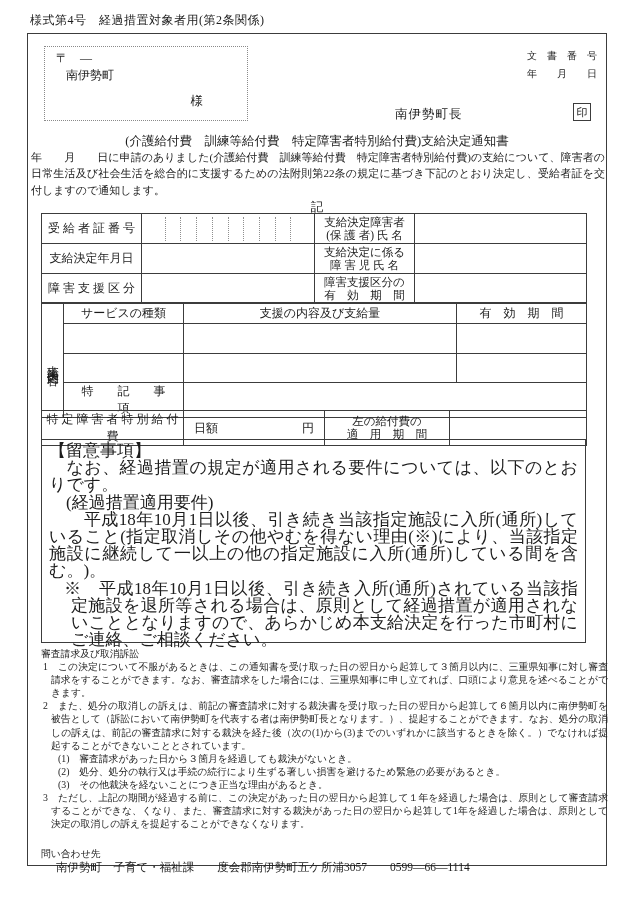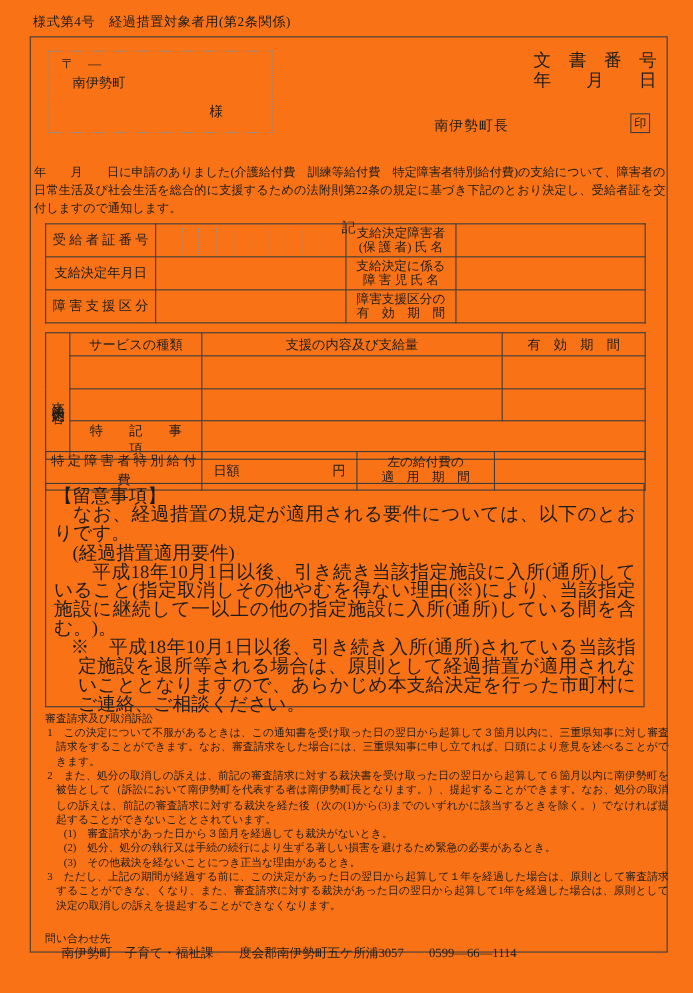--- a/index.html
+++ b/index.html
@@ -1,42 +1,42 @@
 <!DOCTYPE html>
 <html><head>
 <meta charset="utf-8">
 <style>
   html,body{margin:0;padding:0;background:#e8e8e8;}
   .sheet{
-    position:relative;width:630px;height:903px;background:#f97316;
+    position:relative;width:630px;height:903px;background:#ffffff;
     font-family:"Liberation Serif","DejaVu Serif",serif;color:#1c1c1c;
     overflow:hidden;
   }
   *{box-sizing:border-box;}
   .form-label{position:absolute;left:30px;top:12px;font-size:12px;letter-spacing:.5px;}
   .outer{position:absolute;left:27px;top:33px;width:580px;height:833px;border:1.5px solid #3c3c3c;}
 
   
   .addr-box{position:absolute;left:16px;top:12px;width:204px;height:75px;border:1.5px dotted #8a8a8a;}
   .addr-postal{position:absolute;left:11px;top:3px;font-size:12px;}
   .addr-town{position:absolute;left:21px;top:20px;font-size:12px;}
   .addr-sama{position:absolute;right:44px;bottom:10px;font-size:12.5px;}
-  .docmeta{position:absolute;right:9px;top:13px;text-align:right;font-size:16px;line-height:17.5px;}
+  .docmeta{position:absolute;right:9px;top:13px;text-align:right;font-size:10px;line-height:17.5px;}
   .mayor{position:absolute;left:367px;top:72px;font-size:12.5px;letter-spacing:1px;}
   .seal{position:absolute;left:545px;top:69px;width:18px;height:18px;border:1px solid #3c3c3c;
         font-size:11px;line-height:16px;text-align:center;}
 
   .doc-title{position:absolute;left:0;top:99px;width:100%;text-align:center;font-size:12.5px;}
   .intro{position:absolute;left:3px;top:115px;width:574px;font-size:11px;line-height:16.4px;text-align:justify;}
   .ki{position:absolute;left:0;top:165px;width:100%;text-align:center;font-size:12.5px;}
 
   
   table{border-collapse:collapse;position:absolute;left:13px;table-layout:fixed;}
   td{border:1px solid #3c3c3c;font-size:12px;padding:0 4px;overflow:hidden;}
-  .t1{top:169px;width:545px;padding-left:28px;}
+  .t1{top:179px;width:545px;padding-left:28px;}
   .t1 td{height:30px;}
   .lab{text-align:center;letter-spacing:0;}
   .two-line{font-size:11.5px;line-height:13px;text-align:center;padding:0 2px;}
   .digits{display:flex;height:24px;margin:0 4px;}
   .digits span{flex:1;border-right:1px dotted #8f8f8f;}
   .digits span:last-child{border-right:none;}
 
   .t2a{top:268px;width:545px;}
   .t2a .hrow td{height:21px;text-align:center;}
   .t2a .erow1 td{height:30px;}
@@ -76,20 +76,21 @@
     </div>
 
     <div class="docmeta">
       <div>文　書　番　号</div>
       <div>年　　月　　日</div>
     </div>
 
     <div class="mayor">南伊勢町長</div>
     <div class="seal">印</div>
 
+    <div class="doc-title">(介護給付費　訓練等給付費　特定障害者特別給付費)支給決定通知書</div>
     <div class="intro">年　　月　　日に申請のありました(介護給付費　訓練等給付費　特定障害者特別給付費)の支給について、障害者の日常生活及び社会生活を総合的に支援するための法附則第22条の規定に基づき下記のとおり決定し、受給者証を交付しますので通知します。</div>
     <div class="ki">記</div>
 
     <table class="t1">
       <colgroup>
           <col style="width:100px">
           <col style="width:173px">
           <col style="width:100px">
           <col style="width:172px">
         </colgroup>

